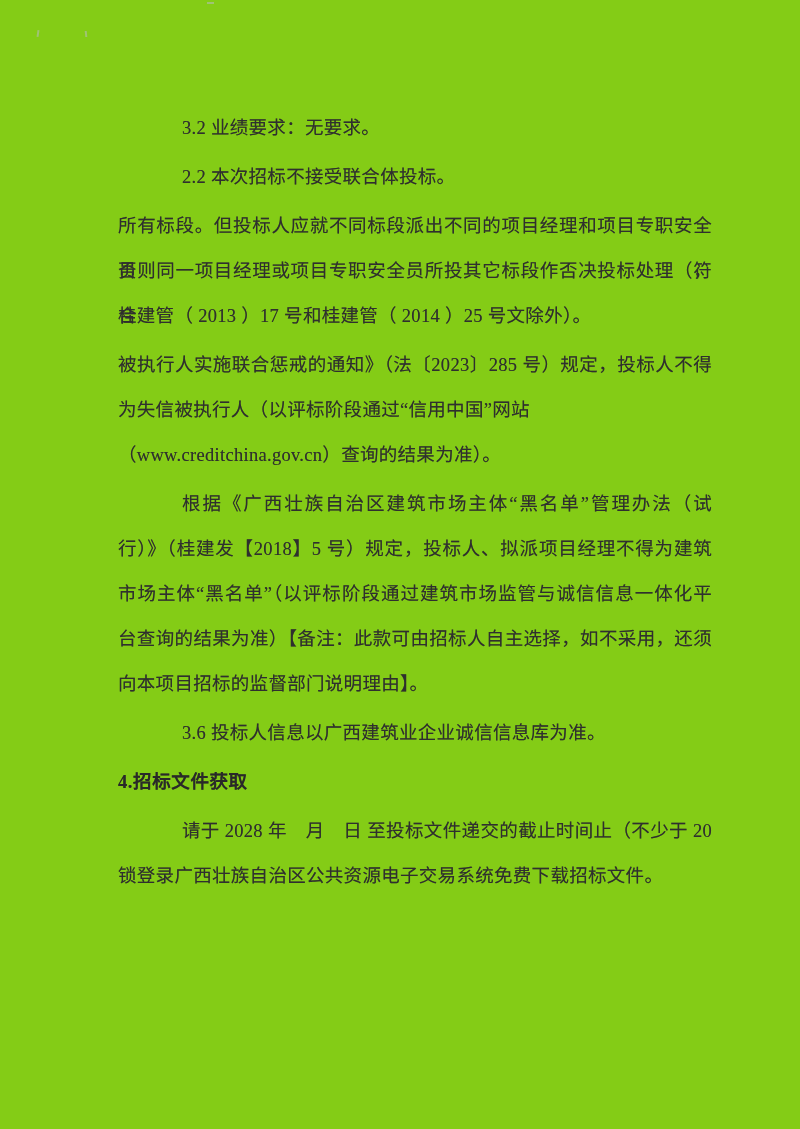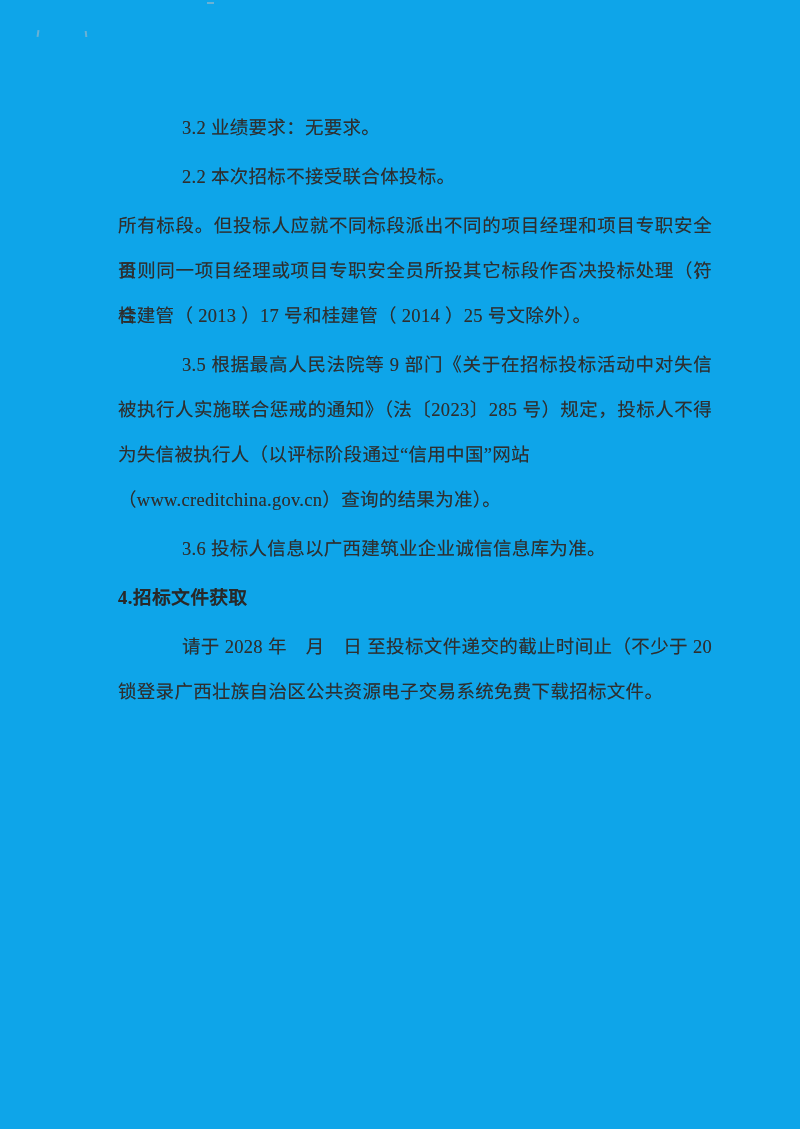--- a/index.html
+++ b/index.html
@@ -7,21 +7,21 @@
     padding: 0;
     background: #fdfdfd;
     width: 800px;
     height: 1129px;
     overflow: hidden;
   }
   .page {
     position: relative;
     width: 800px;
     height: 1129px;
-    background: #0ea5e9;
+    background: #84cc16;
     font-family: "Liberation Serif", "DejaVu Serif", serif;
     color: #2f2f2f;
     box-sizing: border-box;
     padding: 106px 88px 0 118px;
   }
   .body-text {
     width: 594px;
   }
   .para {
     margin: 0 0 4px 0;
@@ -77,26 +77,32 @@
       <div class="ln indent">2.2 本次招标不接受联合体投标。</div>
     </div>
 
     <div class="para">
       <div class="ln fill">所有标段。但投标人应就不同标段派出不同的项目经理和项目专职安全员，</div>
       <div class="ln fill">否则同一项目经理或项目专职安全员所投其它标段作否决投标处理（符合</div>
       <div class="ln">桂建管（ 2013 ）17 号和桂建管（ 2014 ）25 号文除外）。</div>
     </div>
 
     <div class="para">
-      <div class="ln indent fill">3.5 根据最高人民法院等 9 部门《关于在招标投标活动中对失信</div>
       <div class="ln fill">被执行人实施联合惩戒的通知》（法〔2023〕285 号）规定，投标人不得</div>
       <div class="ln">为失信被执行人（以评标阶段通过“信用中国”网站</div>
       <div class="ln">（www.creditchina.gov.cn）查询的结果为准）。</div>
     </div>
 
+    <div class="para">
+      <div class="ln indent fill">根据《广西壮族自治区建筑市场主体“黑名单”管理办法（试</div>
+      <div class="ln fill">行）》（桂建发【2018】5 号）规定，投标人、拟派项目经理不得为建筑</div>
+      <div class="ln fill">市场主体“黑名单”（以评标阶段通过建筑市场监管与诚信信息一体化平</div>
+      <div class="ln fill">台查询的结果为准）【备注：此款可由招标人自主选择，如不采用，还须</div>
+      <div class="ln">向本项目招标的监督部门说明理由】。</div>
+    </div>
 
     <div class="para">
       <div class="ln indent">3.6 投标人信息以广西建筑业企业诚信信息库为准。</div>
     </div>
 
     <div class="para">
       <div class="ln heading">4.招标文件获取</div>
     </div>
 
     <div class="para">

